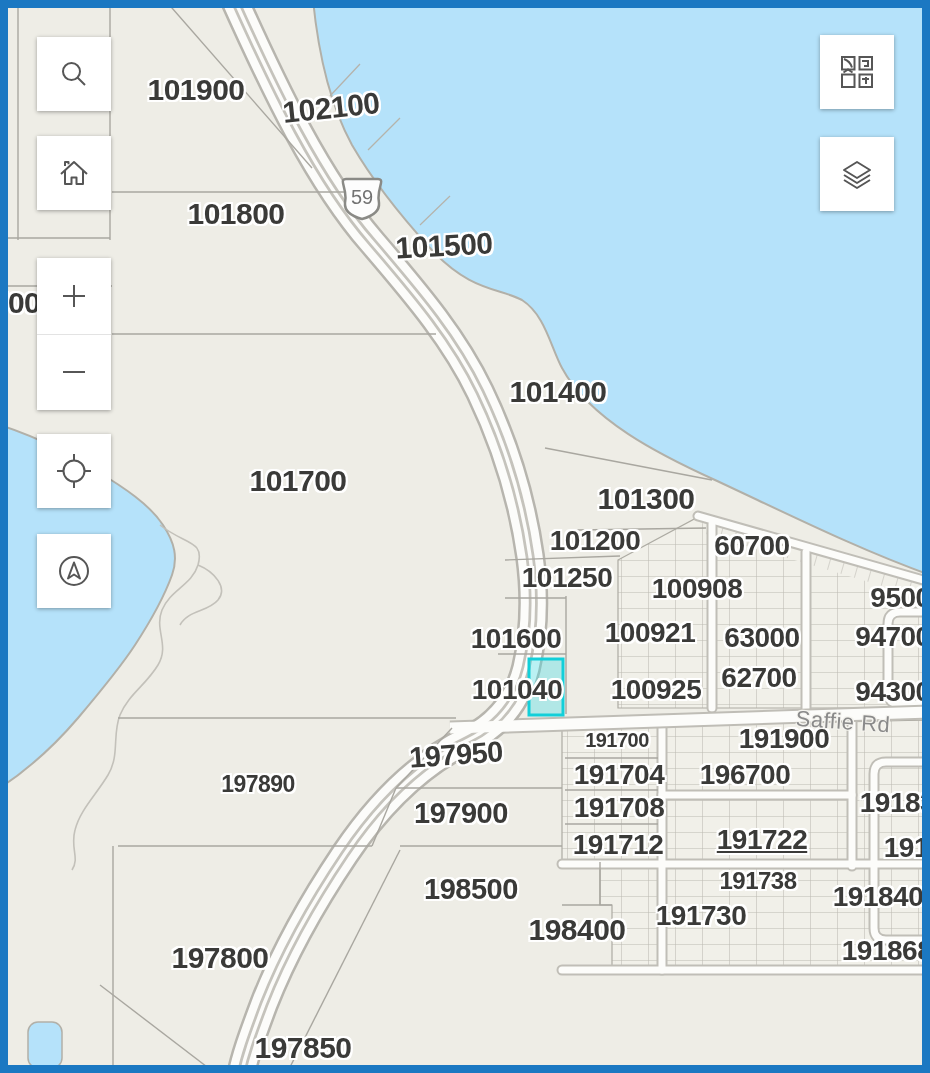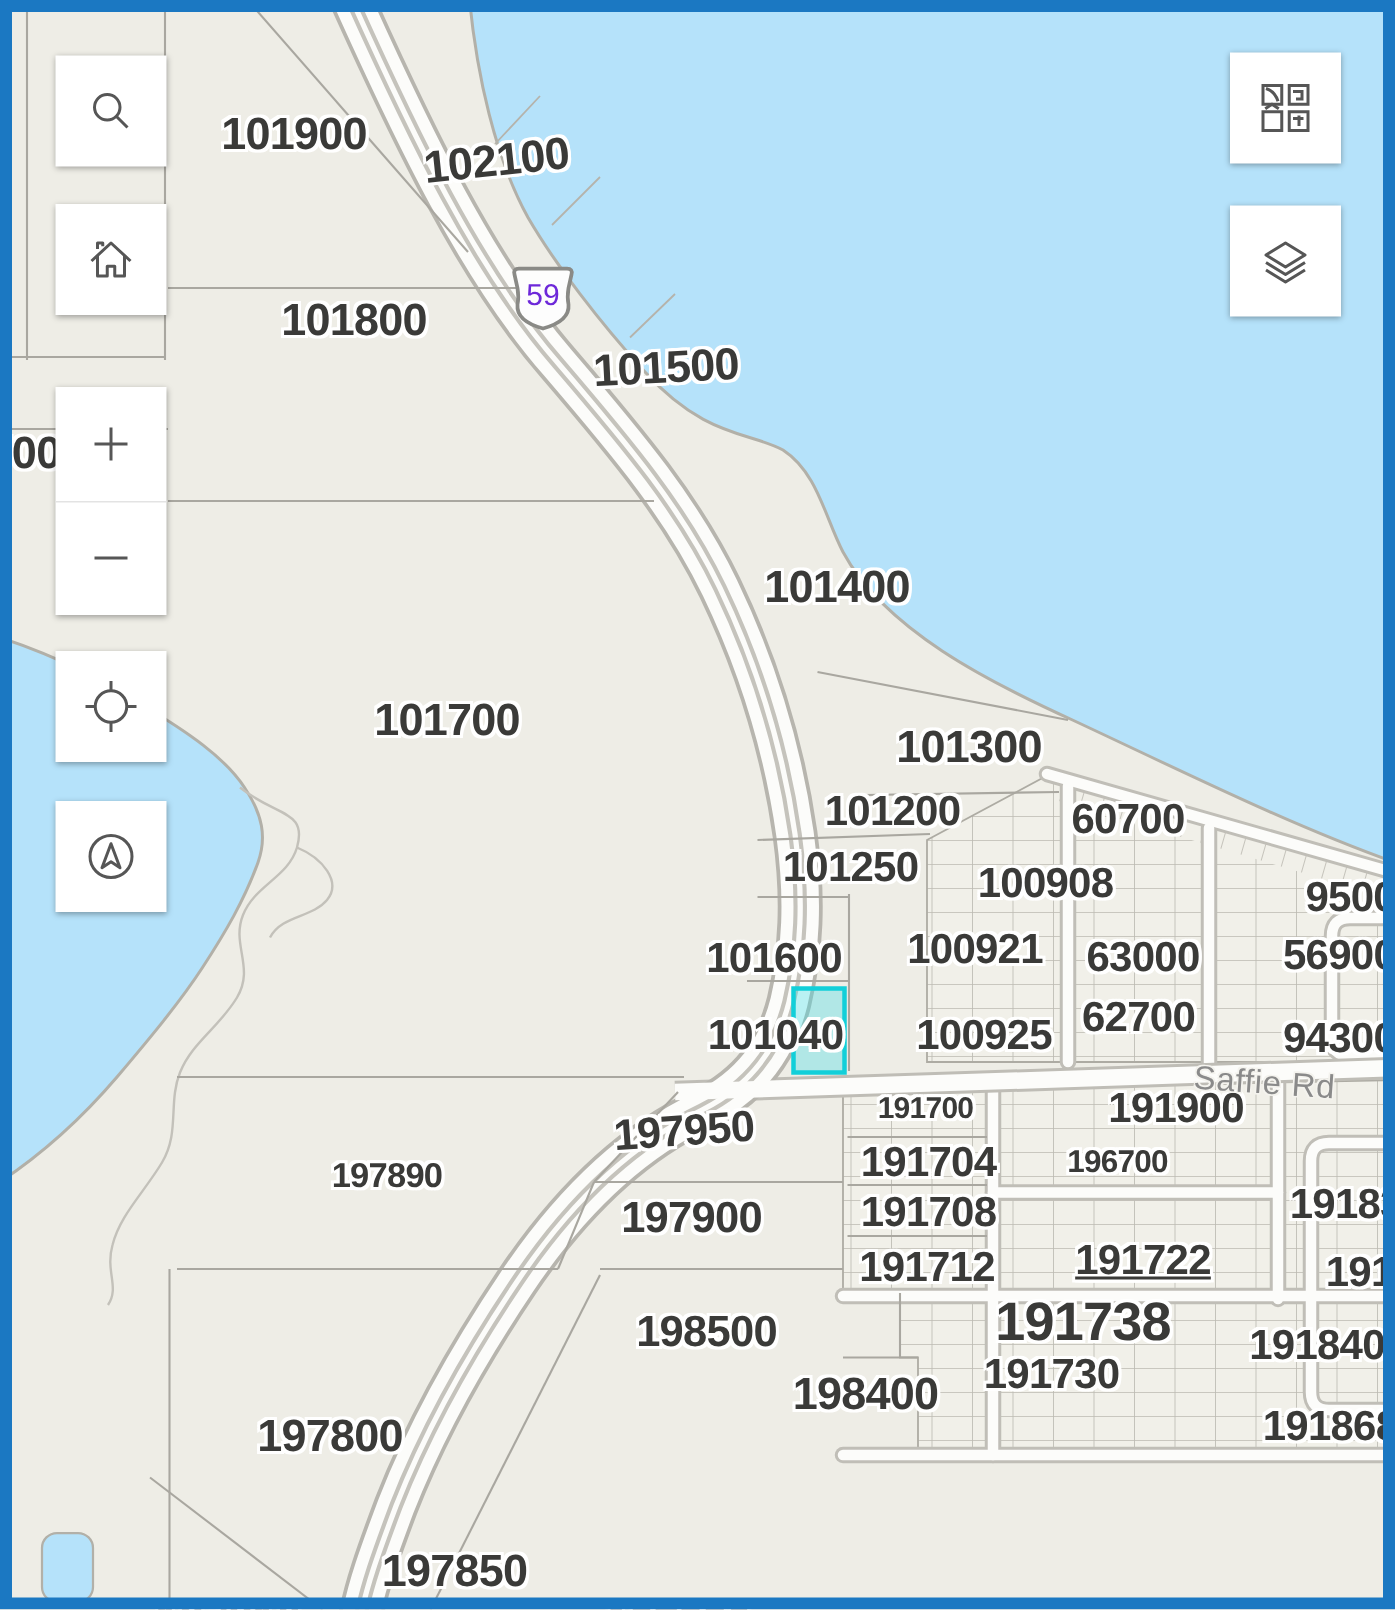--- a/index.html
+++ b/index.html
@@ -27,21 +27,21 @@
     text-shadow:
       -1px -1px 0 #f4f3ee, 1px -1px 0 #f4f3ee, -1px 1px 0 #f4f3ee, 1px 1px 0 #f4f3ee;
   }
   
   .shield{
     position:absolute;left:338px;top:175px;width:48px;height:48px;z-index:12;
     display:flex;align-items:center;justify-content:center;
   }
   .shield svg{position:absolute;inset:0;}
   .shield .num{
-    position:relative;font-size:20px;color:#6d28d9;font-weight:400;top:-2px;
+    position:relative;font-size:20px;color:#737373;font-weight:400;top:-2px;
   }
   
   .btn{
     position:absolute;width:74px;height:74px;background:#ffffff;
     box-shadow:0 1px 4px rgba(0,0,0,0.35);z-index:40;
     display:flex;align-items:center;justify-content:center;cursor:pointer;
   }
   .zoomgroup{
     position:absolute;left:37px;top:258px;width:74px;height:152px;
     background:#ffffff;box-shadow:0 1px 4px rgba(0,0,0,0.35);z-index:40;
@@ -197,39 +197,39 @@
       <div class="lbl lbl-parcel" style="left: 16px; top: 303px; font-size: 30px; transform: translate(-50%, -50%) rotate(0deg);">700</div>
       <div class="lbl lbl-parcel" style="left: 298px; top: 481px; font-size: 30px; transform: translate(-50%, -50%) rotate(0deg);">101700</div>
       <div class="lbl lbl-parcel" style="left: 646px; top: 499px; font-size: 30px; transform: translate(-50%, -50%) rotate(0deg);">101300</div>
       <div class="lbl lbl-parcel" style="left: 595px; top: 541px; font-size: 28px; transform: translate(-50%, -50%) rotate(0deg);">101200</div>
       <div class="lbl lbl-parcel" style="left: 752px; top: 546px; font-size: 28px; transform: translate(-50%, -50%) rotate(0deg);">60700</div>
       <div class="lbl lbl-parcel" style="left: 567px; top: 578px; font-size: 28px; transform: translate(-50%, -50%) rotate(0deg);">101250</div>
       <div class="lbl lbl-parcel" style="left: 697px; top: 589px; font-size: 28px; transform: translate(-50%, -50%) rotate(0deg);">100908</div>
       <div class="lbl lbl-parcel" style="left: 908px; top: 598px; font-size: 28px; transform: translate(-50%, -50%) rotate(0deg);">95000</div>
       <div class="lbl lbl-parcel" style="left: 650px; top: 633px; font-size: 28px; transform: translate(-50%, -50%) rotate(0deg);">100921</div>
       <div class="lbl lbl-parcel" style="left: 762px; top: 638px; font-size: 28px; transform: translate(-50%, -50%) rotate(0deg);">63000</div>
-      <div class="lbl lbl-parcel" style="left: 893px; top: 637px; font-size: 28px; transform: translate(-50%, -50%) rotate(0deg);">56900</div>
+      <div class="lbl lbl-parcel" style="left: 893px; top: 637px; font-size: 28px; transform: translate(-50%, -50%) rotate(0deg);">94700</div>
       <div class="lbl lbl-parcel" style="left: 516px; top: 639px; font-size: 28px; transform: translate(-50%, -50%) rotate(0deg);">101600</div>
       <div class="lbl lbl-parcel" style="left: 759px; top: 678px; font-size: 28px; transform: translate(-50%, -50%) rotate(0deg);">62700</div>
       <div class="lbl lbl-parcel" style="left: 517px; top: 690px; font-size: 28px; transform: translate(-50%, -50%) rotate(0deg);">101040</div>
       <div class="lbl lbl-parcel" style="left: 656px; top: 690px; font-size: 28px; transform: translate(-50%, -50%) rotate(0deg);">100925</div>
       <div class="lbl lbl-parcel" style="left: 893px; top: 692px; font-size: 28px; transform: translate(-50%, -50%) rotate(0deg);">94300</div>
       <div class="lbl lbl-parcel" style="left: 617px; top: 740px; font-size: 20px; transform: translate(-50%, -50%) rotate(0deg);">191700</div>
       <div class="lbl lbl-parcel" style="left: 784px; top: 739px; font-size: 28px; transform: translate(-50%, -50%) rotate(0deg);">191900</div>
       <div class="lbl lbl-parcel" style="left: 456px; top: 755px; font-size: 29px; transform: translate(-50%, -50%) rotate(-4deg);">197950</div>
       <div class="lbl lbl-parcel" style="left: 619px; top: 775px; font-size: 28px; transform: translate(-50%, -50%) rotate(0deg);">191704</div>
-      <div class="lbl lbl-parcel" style="left: 745px; top: 775px; font-size: 21px; transform: translate(-50%, -50%) rotate(0deg);">196700</div>
+      <div class="lbl lbl-parcel" style="left: 745px; top: 775px; font-size: 28px; transform: translate(-50%, -50%) rotate(0deg);">196700</div>
       <div class="lbl lbl-parcel" style="left: 258px; top: 784px; font-size: 23px; transform: translate(-50%, -50%) rotate(0deg);">197890</div>
       <div class="lbl lbl-parcel" style="left: 619px; top: 808px; font-size: 28px; transform: translate(-50%, -50%) rotate(0deg);">191708</div>
       <div class="lbl lbl-parcel" style="left: 905px; top: 803px; font-size: 28px; transform: translate(-50%, -50%) rotate(0deg);">191832</div>
       <div class="lbl lbl-parcel" style="left: 461px; top: 813px; font-size: 29px; transform: translate(-50%, -50%) rotate(0deg);">197900</div>
       <div class="lbl lbl-parcel" style="left: 618px; top: 845px; font-size: 28px; transform: translate(-50%, -50%) rotate(0deg);">191712</div>
       <div class="lbl lbl-parcel" style="left: 929px; top: 848px; font-size: 28px; transform: translate(-50%, -50%) rotate(0deg);">191850</div>
       <div class="lbl lbl-parcel" style="left: 762px; top: 840px; font-size: 28px; transform: translate(-50%, -50%) rotate(0deg); text-decoration: underline;">191722</div>
-      <div class="lbl lbl-parcel" style="left: 722px; top: 881px; font-size: 36px; transform: translate(-50%, -50%) rotate(0deg);">191738</div>
+      <div class="lbl lbl-parcel" style="left: 758px; top: 881px; font-size: 24px; transform: translate(-50%, -50%) rotate(0deg);">191738</div>
       <div class="lbl lbl-parcel" style="left: 471px; top: 889px; font-size: 29px; transform: translate(-50%, -50%) rotate(0deg);">198500</div>
       <div class="lbl lbl-parcel" style="left: 878px; top: 897px; font-size: 28px; transform: translate(-50%, -50%) rotate(0deg);">191840</div>
       <div class="lbl lbl-parcel" style="left: 701px; top: 916px; font-size: 28px; transform: translate(-50%, -50%) rotate(0deg);">191730</div>
       <div class="lbl lbl-parcel" style="left: 577px; top: 930px; font-size: 30px; transform: translate(-50%, -50%) rotate(0deg);">198400</div>
       <div class="lbl lbl-parcel" style="left: 887px; top: 951px; font-size: 28px; transform: translate(-50%, -50%) rotate(0deg);">191868</div>
       <div class="lbl lbl-parcel" style="left: 220px; top: 923px; font-size: 30px; transform: translate(-50%, -50%) rotate(0deg); margin-top: 35px;">197800</div>
       <div class="lbl lbl-parcel" style="left: 303px; top: 1048px; font-size: 30px; transform: translate(-50%, -50%) rotate(0deg);">197850</div>
       <div class="lbl lbl-parcel" style="left: 152px; top: 1081px; font-size: 30px; transform: translate(-50%, -50%) rotate(0deg);">197810</div>
       <div class="lbl lbl-parcel" style="left: 452px; top: 1082px; font-size: 30px; transform: translate(-50%, -50%) rotate(0deg);">197880</div>
       <div class="lbl lbl-street" style="left: 843px; top: 722px; font-size: 22px; transform: translate(-50%, -50%) rotate(4deg);">Saffie Rd</div>

